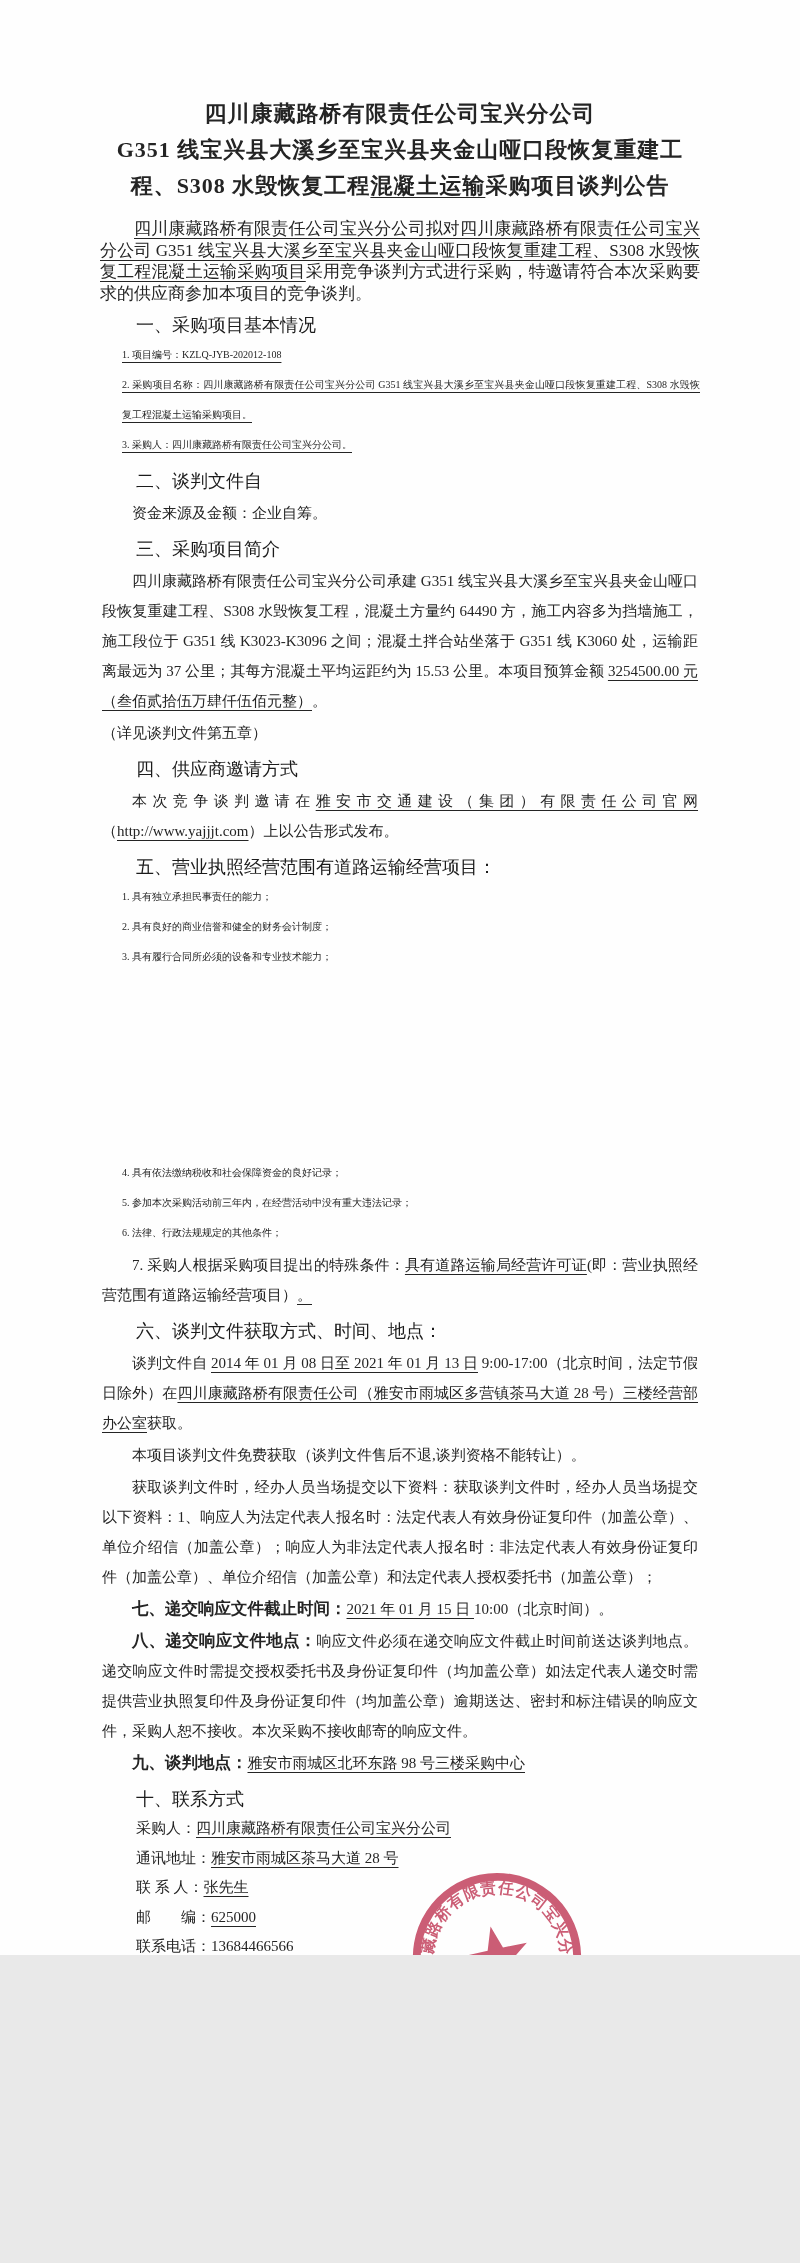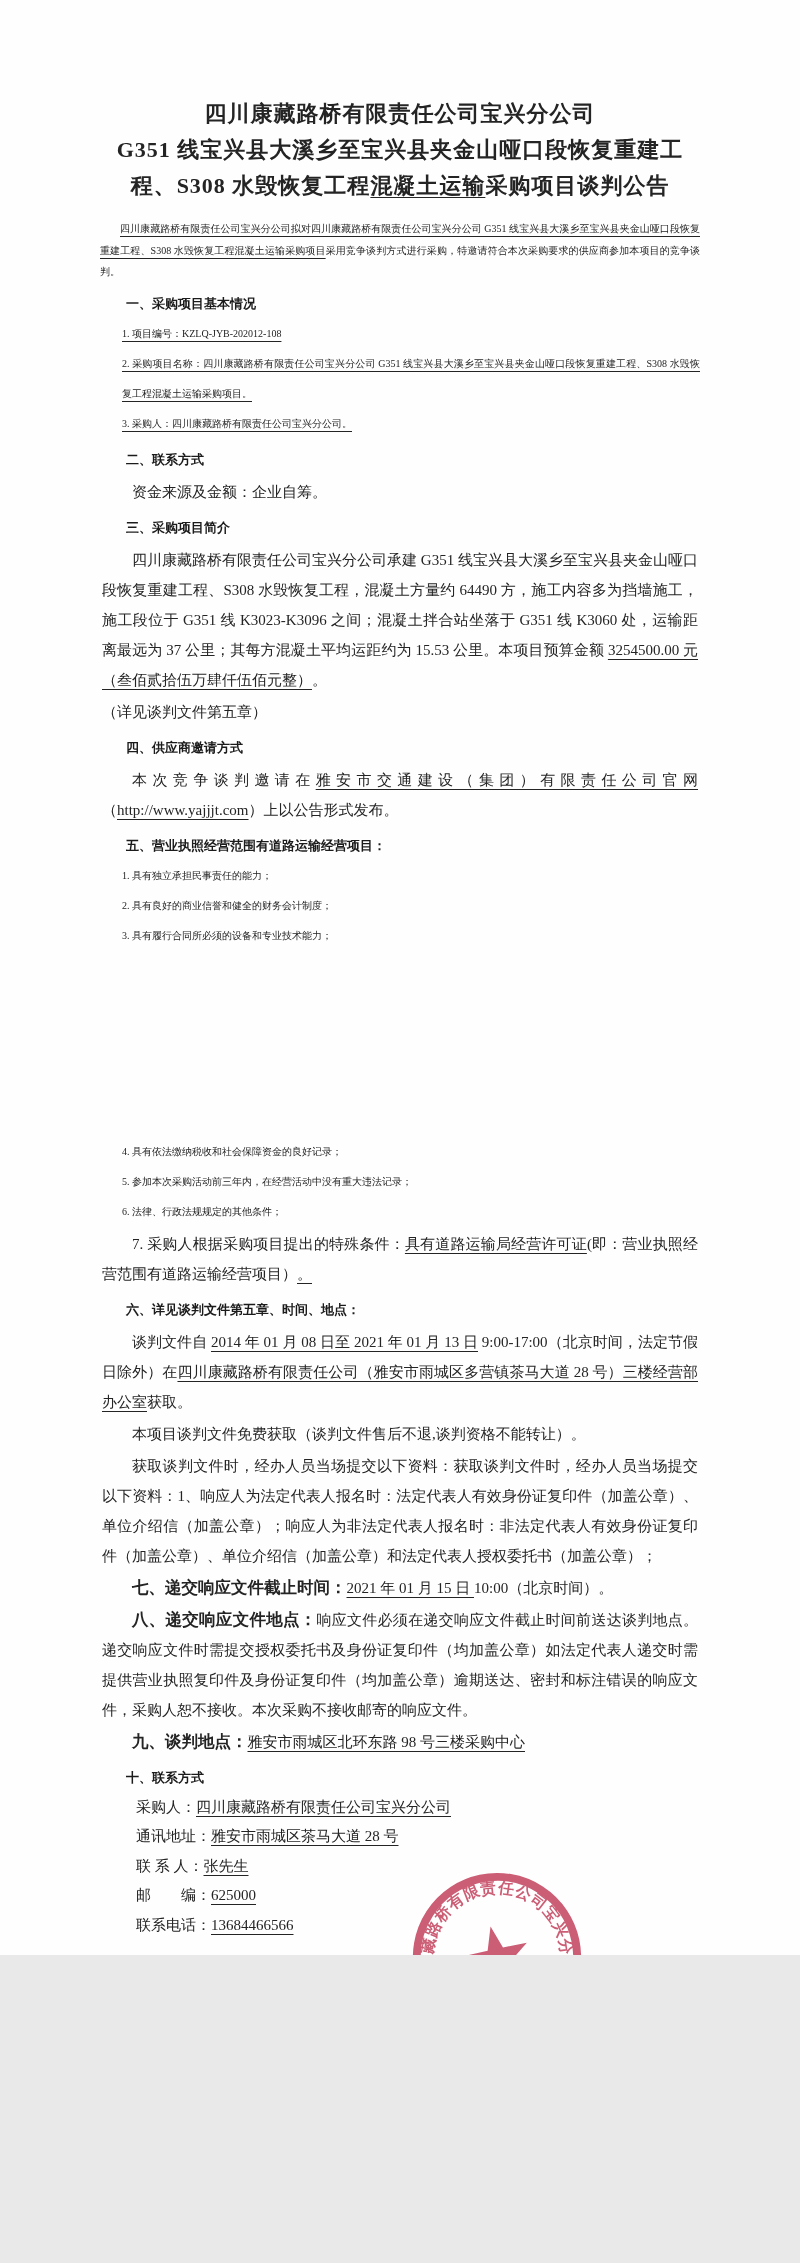--- a/index.html
+++ b/index.html
@@ -1,22 +1,22 @@
 <!DOCTYPE html>
 <html><head>
 <meta charset="utf-8">
 <style>
   html,body{margin:0;padding:0;background:#e9e9e9;}
   .page{position:relative;width:800px;height:1955px;background:#fefefe;overflow:hidden;
         font-family:"Liberation Serif", serif;color:#242424;}
   .content{padding:96px 100px 0 100px;}
   .title{text-align:center;font-weight:700;font-size:22px;line-height:36px;letter-spacing:1px;
          width:580px;margin:0 auto;}
-  .intro{font-size:10px;line-height:21.5px;text-align:justify;text-indent:2em;margin:14px 0 0 0;font-family:Liberation Serif, serif;}
-  h2{font-size:13px;line-height:30px;font-weight:700;margin:6px 0 0 0;text-indent:2em;color:#1b1b1b;}
+  .intro{font-size:17px;line-height:21.5px;text-align:justify;text-indent:2em;margin:14px 0 0 0;font-family:Liberation Serif, serif;}
+  h2{font-size:18px;line-height:30px;font-weight:400;margin:6px 0 0 0;text-indent:2em;color:#1b1b1b;}
   p.body{font-size:15px;line-height:30px;text-align:justify;text-indent:2em;margin:2px;}
   p.item{font-size:10px;line-height:30px;margin:0;padding-left:2.2em;text-align:justify;}
   .inlinehead{font-weight:700;font-size:16.5px;}
   .u{text-decoration:underline;text-underline-offset:4px;text-decoration-thickness:1px;}
   .gap{height:186px;}
   .contact{margin-left:36px;}
   .contact-row{font-size:15px;line-height:29.5px;}
   .date{font-size:13px;font-weight:700;text-align:right;margin:26px 0 0 0;}
   .seal{position:absolute;left:408px;top:1868px;width:178px;height:178px;
         transform:rotate(-12deg);opacity:.82;pointer-events:none;}
@@ -34,21 +34,21 @@
       <div><span>G351 线宝兴县大溪乡至宝兴县夹金山哑口段恢复重建工程、S308 水毁恢复工程</span><span class="u">混凝土运输</span><span>采购项目谈判公告</span></div>
     </div>
 
     <p class="intro"><span class="u">四川康藏路桥有限责任公司宝兴分公司拟对四川康藏路桥有限责任公司宝兴分公司 G351 线宝兴县大溪乡至宝兴县夹金山哑口段恢复重建工程、S308 水毁恢复工程混凝土运输采购项目</span><span>采用竞争谈判方式进行采购，特邀请符合本次采购要求的供应商参加本项目的竞争谈判。</span></p>
 
     <h2>一、采购项目基本情况</h2>
     <p class="item"><span class="u">1. 项目编号：KZLQ-JYB-202012-108</span></p>
     <p class="item"><span class="u">2. 采购项目名称：四川康藏路桥有限责任公司宝兴分公司 G351 线宝兴县大溪乡至宝兴县夹金山哑口段恢复重建工程、S308 水毁恢复工程混凝土运输采购项目。</span></p>
     <p class="item"><span class="u">3. 采购人：四川康藏路桥有限责任公司宝兴分公司。</span></p>
 
-    <h2>二、联系方式</h2>
+    <h2>二、谈判文件自</h2>
     <p class="body">资金来源及金额：企业自筹。</p>
 
     <h2>三、采购项目简介</h2>
     <p class="body"><span>四川康藏路桥有限责任公司宝兴分公司承建 G351 线宝兴县大溪乡至宝兴县夹金山哑口段恢复重建工程、S308 水毁恢复工程，混凝土方量约 64490 方，施工内容多为挡墙施工，施工段位于 G351 线 K3023-K3096 之间；混凝土拌合站坐落于 G351 线 K3060 处，运输距离最远为 37 公里；其每方混凝土平均运距约为 15.53 公里。本项目预算金额 </span><span class="u">3254500.00 元（叁佰贰拾伍万肆仟伍佰元整）</span><span>。</span></p>
     <p class="body" style="text-indent:0;">（详见谈判文件第五章）</p>
 
     <h2>四、供应商邀请方式</h2>
     <p class="body"><span>本次竞争谈判邀请在</span><span class="u">雅安市交通建设（集团）有限责任公司官网</span><span>（</span><span class="u">http://www.yajjjt.com</span><span>）上以公告形式发布。</span></p>
 
     <h2>五、营业执照经营范围有道路运输经营项目：</h2>
@@ -56,21 +56,21 @@
     <p class="item">2. 具有良好的商业信誉和健全的财务会计制度；</p>
     <p class="item">3. 具有履行合同所必须的设备和专业技术能力；</p>
 
     <div class="gap"></div>
 
     <p class="item">4. 具有依法缴纳税收和社会保障资金的良好记录；</p>
     <p class="item">5. 参加本次采购活动前三年内，在经营活动中没有重大违法记录；</p>
     <p class="item">6. 法律、行政法规规定的其他条件；</p>
     <p class="body"><span>7. 采购人根据采购项目提出的特殊条件：</span><span class="u">具有道路运输局经营许可证</span><span>(即：营业执照经营范围有道路运输经营项目）</span><span class="u">。</span></p>
 
-    <h2>六、详见谈判文件第五章、时间、地点：</h2>
+    <h2>六、谈判文件获取方式、时间、地点：</h2>
     <p class="body"><span>谈判文件自 </span><span class="u">2014 年 01 月 08 日至 2021 年 01 月 13 日</span><span> 9:00-17:00（北京时间，法定节假日除外）在</span><span class="u">四川康藏路桥有限责任公司（雅安市雨城区多营镇茶马大道 28 号）三楼经营部办公室</span><span>获取。</span></p>
     <p class="body">本项目谈判文件免费获取（谈判文件售后不退,谈判资格不能转让）。</p>
     <p class="body">获取谈判文件时，经办人员当场提交以下资料：获取谈判文件时，经办人员当场提交以下资料：1、响应人为法定代表人报名时：法定代表人有效身份证复印件（加盖公章）、单位介绍信（加盖公章）；响应人为非法定代表人报名时：非法定代表人有效身份证复印件（加盖公章）、单位介绍信（加盖公章）和法定代表人授权委托书（加盖公章）；</p>
 
     <p class="body"><span class="inlinehead">七、递交响应文件截止时间：</span><span class="u">2021 年 01 月 15 日 </span><span>10:00（北京时间）。</span></p>
 
     <p class="body"><span class="inlinehead">八、递交响应文件地点：</span><span>响应文件必须在递交响应文件截止时间前送达谈判地点。递交响应文件时需提交授权委托书及身份证复印件（均加盖公章）如法定代表人递交时需提供营业执照复印件及身份证复印件（均加盖公章）逾期送达、密封和标注错误的响应文件，采购人恕不接收。本次采购不接收邮寄的响应文件。</span></p>
 
     <p class="body"><span class="inlinehead">九、谈判地点：</span><span class="u">雅安市雨城区北环东路 98 号三楼采购中心</span></p>
 

